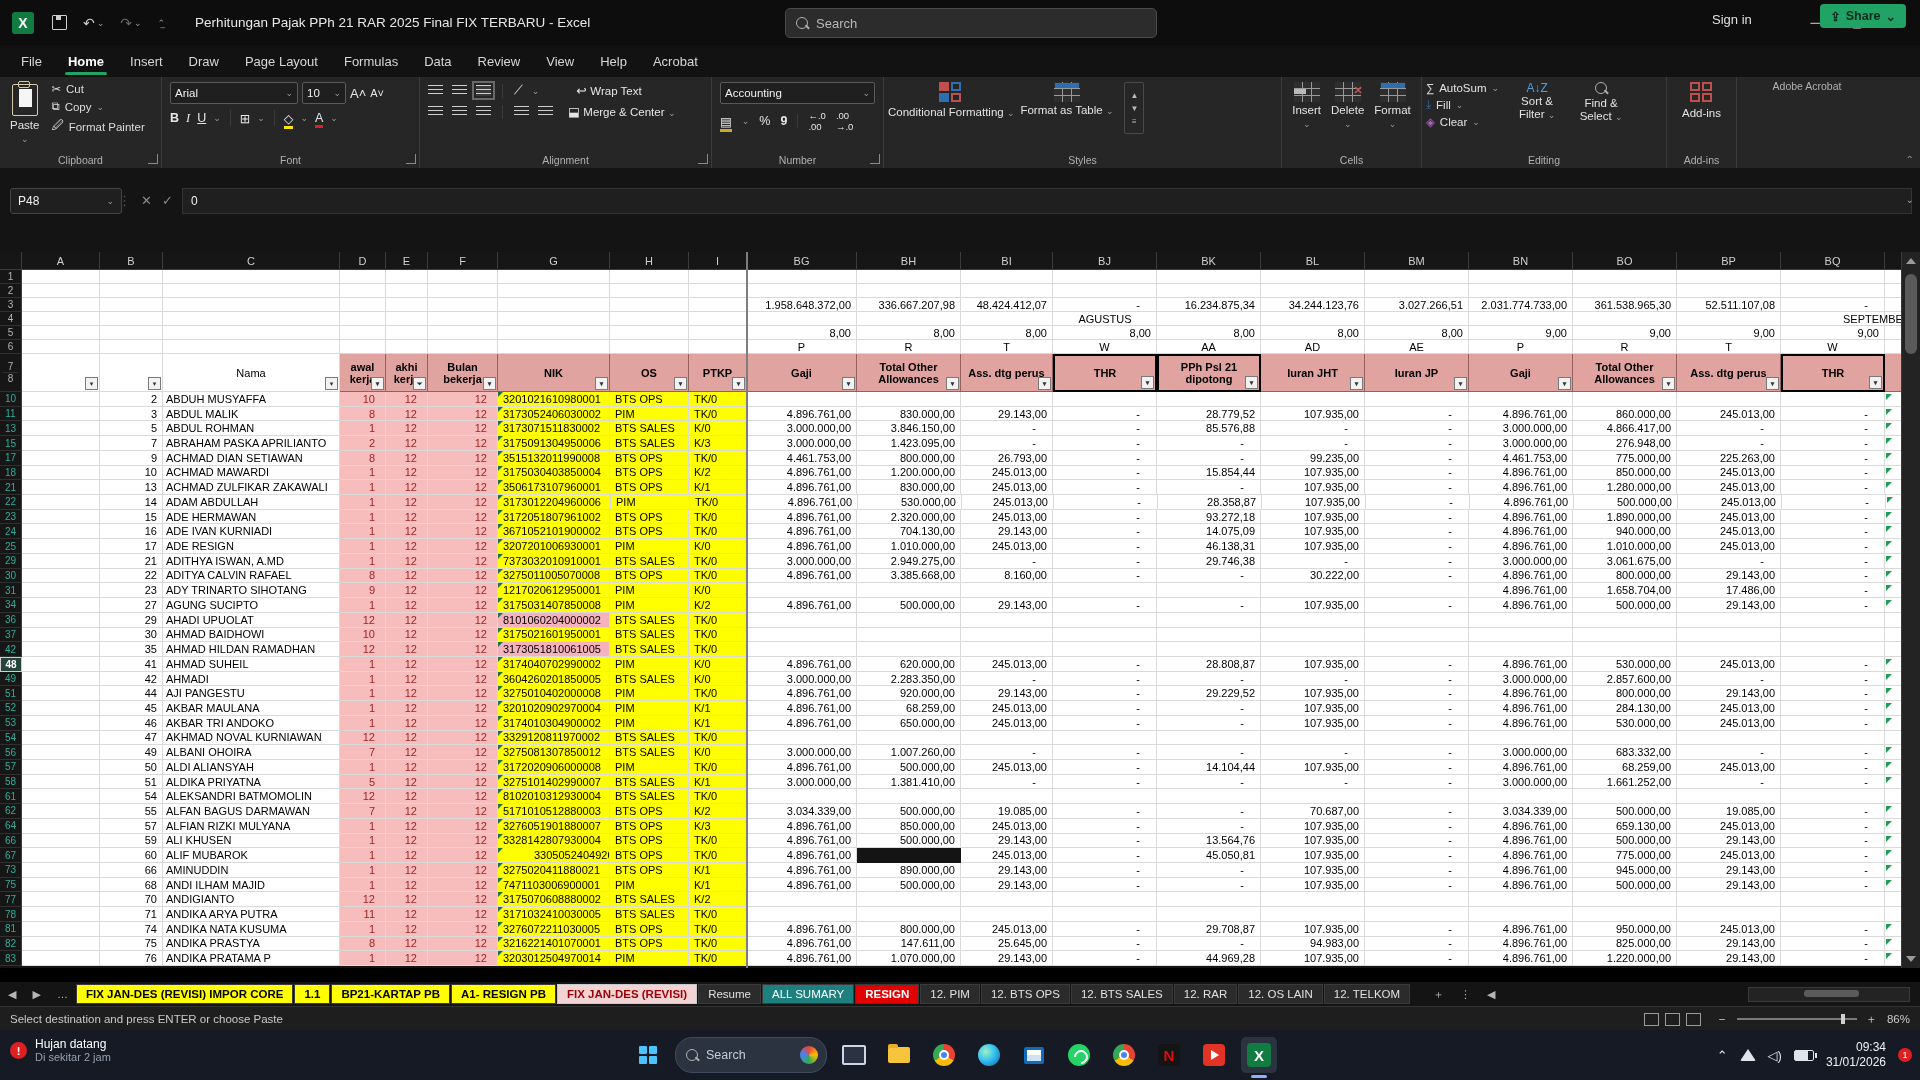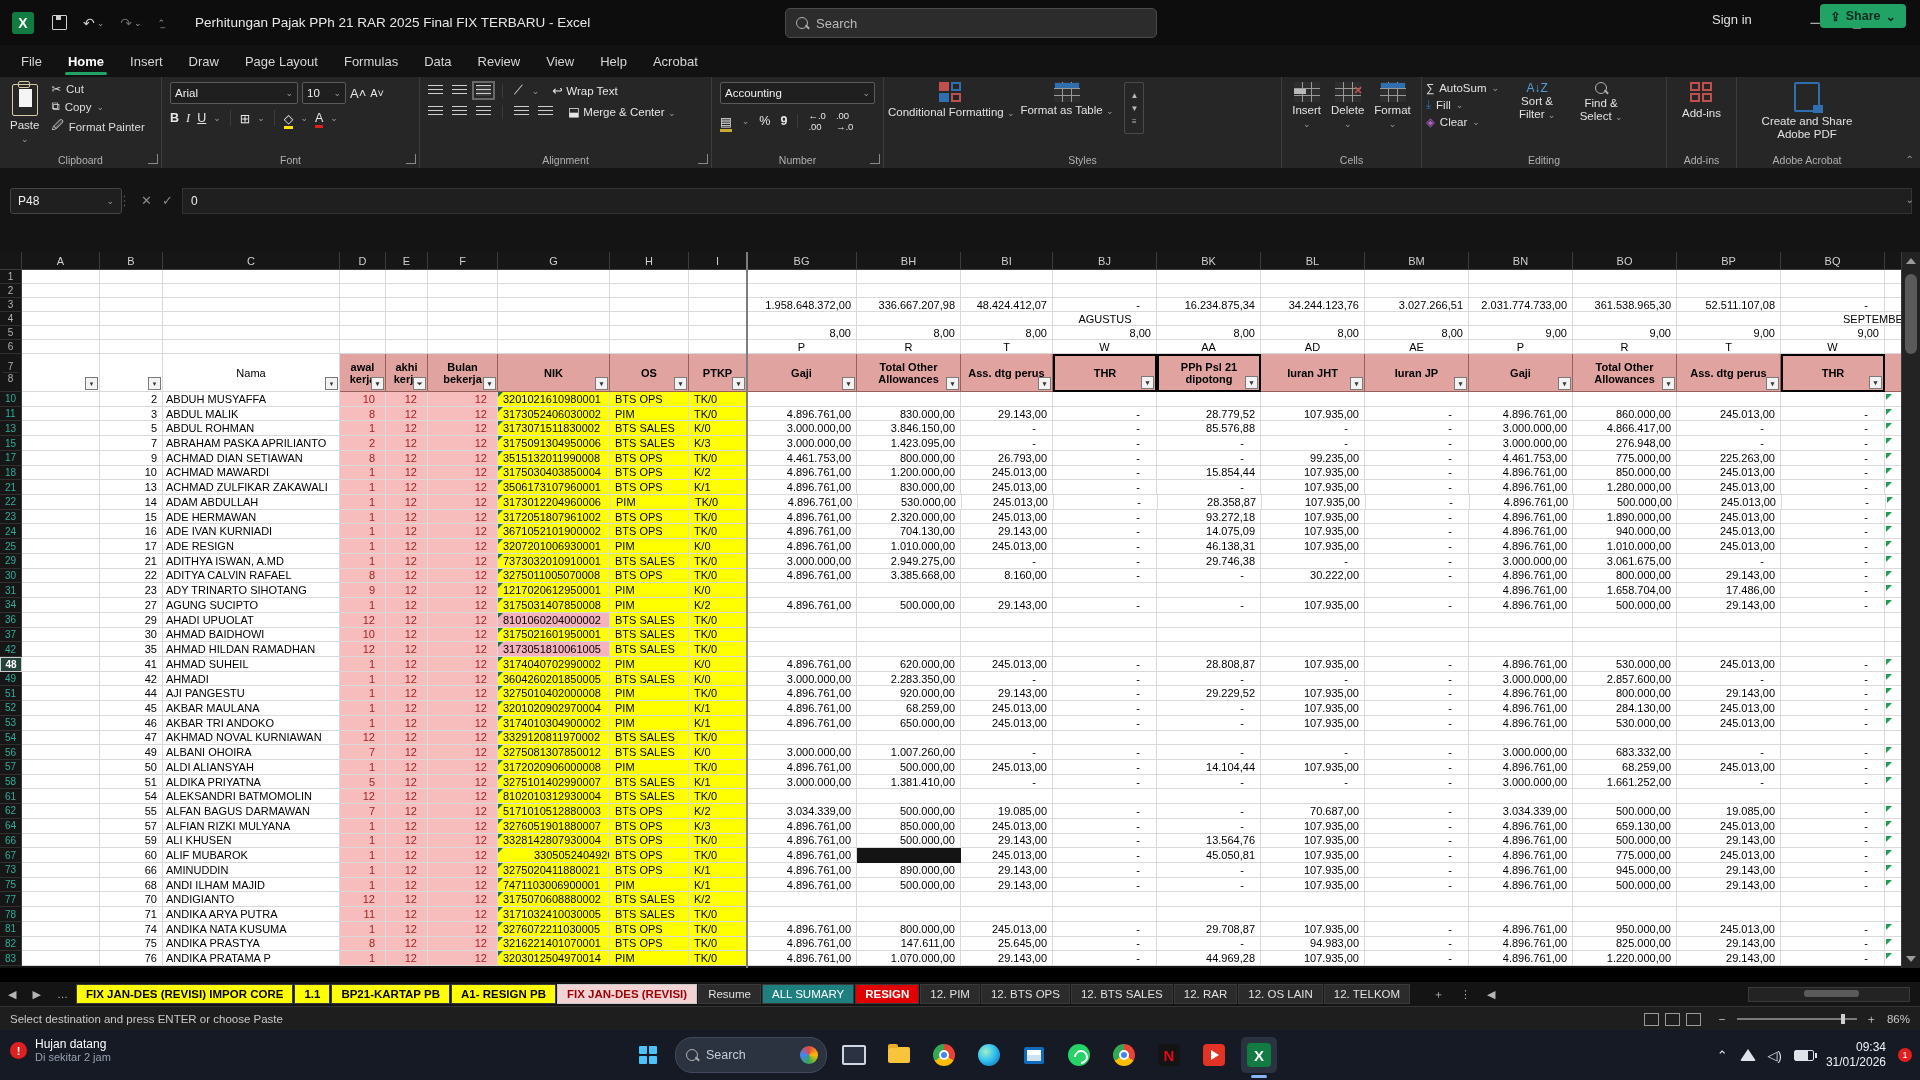--- a/index.html
+++ b/index.html
@@ -274,21 +274,21 @@
 
     <div class="grp" style="width:292px">
       <div class="grp-body" style="flex-direction:column;align-items:stretch;padding:6px 8px 0;">
         <div class="btnrow" style="margin-top:0;gap:9px">
           <span class="lines"></span>
           <span class="lines"></span>
           <span class="lines sel"></span>
           <span class="vline" style="height:14px;margin:0 2px"></span>
           <span>⟋</span>
             <span class="caret">⌄</span>
-          <span style="margin-left:4px">↩ <span style="font-size:11.5px">Wrap Text</span></span>
+          <span style="margin-left:28px">↩ <span style="font-size:11.5px">Wrap Text</span></span>
         </div>
         <div class="btnrow" style="gap:9px">
           <span class="lines"></span>
           <span class="lines"></span>
           <span class="lines"></span>
           <span class="vline" style="height:14px;margin:0 2px"></span>
           <span class="lines"></span>
           <span class="lines"></span>
           <span style="margin-left:6px">⬓ <span style="font-size:11.5px">Merge &amp; Center</span> <span class="caret">⌄</span></span>
         </div>
@@ -400,26 +400,20 @@
             </div>
           <span>Add-ins</span>
         </div>
       </div>
       <div class="grp-label">
           <span>Add-ins</span>
         </div>
     </div>
 
     <div class="grp" style="width:140px;border-right:none">
-      <div class="grp-body" style="justify-content:center">
-        <div class="two-line" style="width:110px">
-          <div class="pdf-ic" style="margin:0 auto 3px"></div>
-          <span>Create and Share Adobe PDF</span>
-        </div>
-      </div>
       <div class="grp-label">
           <span>Adobe Acrobat</span>
         </div>
     </div>
     <div class="rib-collapse">⌃</div>
   </div>
 
   <div id="fxzone">
     <div class="namebox">
         <span>P48</span>

